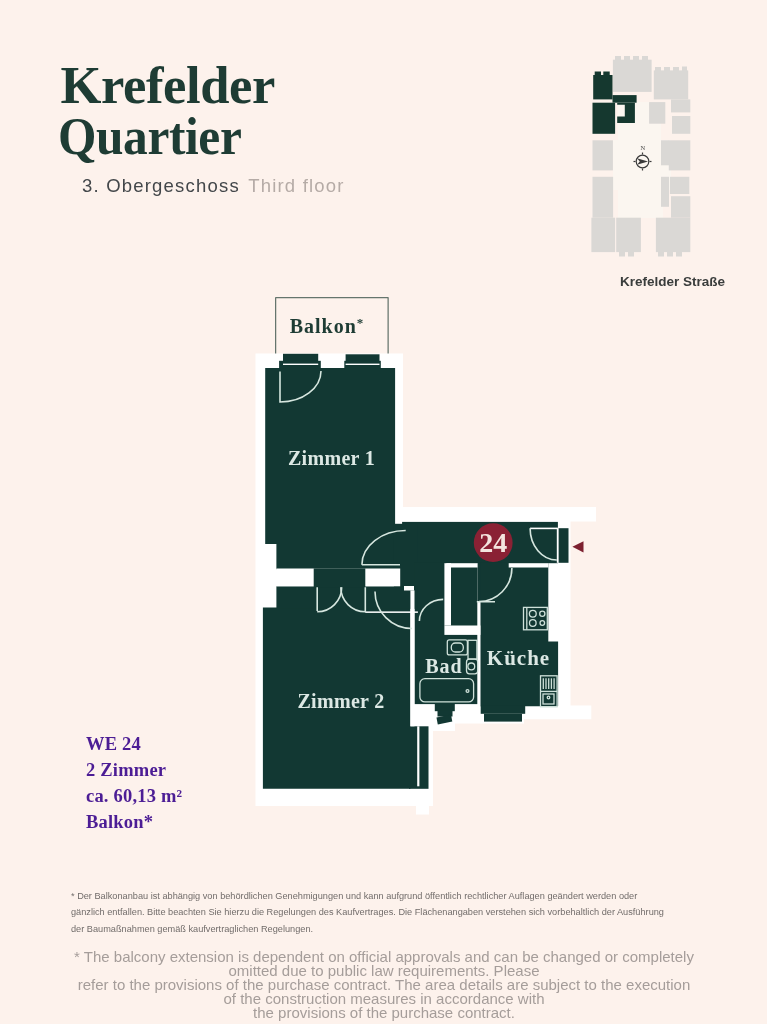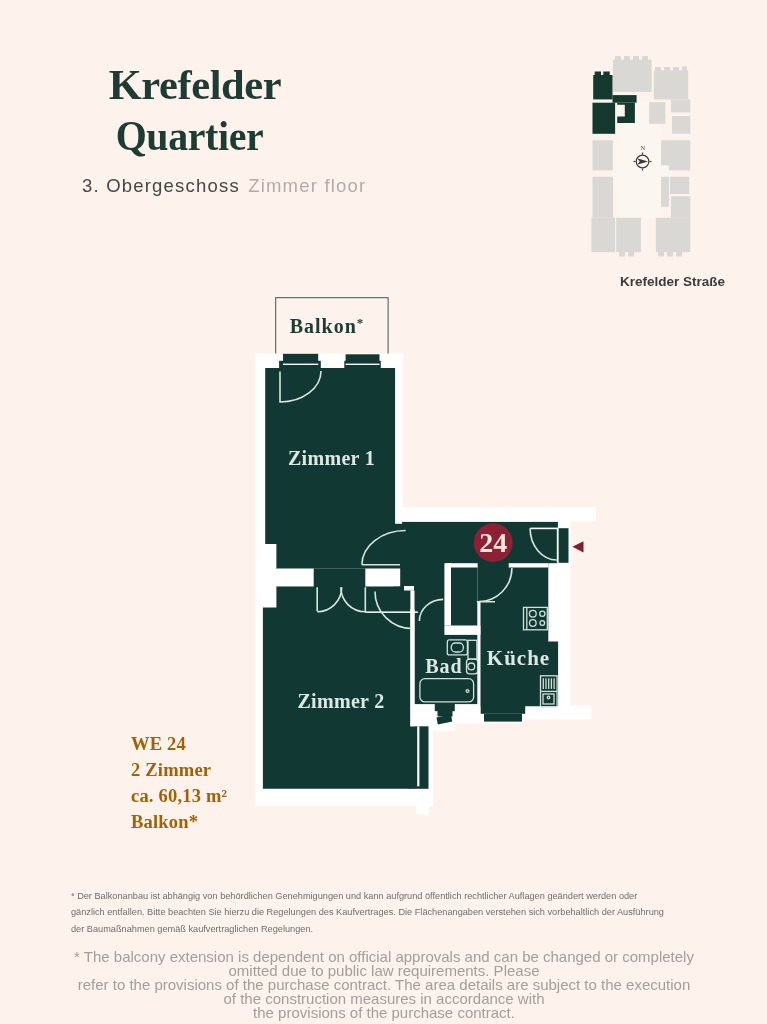--- a/index.html
+++ b/index.html
@@ -4,32 +4,32 @@
 <style>
   html,body{margin:0;padding:0;} *{-webkit-font-smoothing:antialiased;}
   #page{position:relative;width:767px;height:1024px;background:#fdf2ec;overflow:hidden;
         font-family:"Liberation Sans",sans-serif;}
   .abs{position:absolute;}
 </style>
 </head>
 <body>
 <div id="page">
 
-  <div class="abs" id="title" style="left:62px;top:60px;width:266px;text-align:center;
+  <div class="abs" id="title" style="left:62px;top:60px;width:266px;text-align:left;
        font-family:'Liberation Serif',serif;font-weight:bold;color:#1e3c34;
-       font-size:42px;line-height:51px;letter-spacing:-0.4px;">
+       font-size:52px;line-height:51px;letter-spacing:-0.4px;">
     <div id="t1" style="transform:scaleX(1.012);">Krefelder</div>
     <div id="t2" style="transform:scaleX(0.95);margin-left:-11px;">Quartier</div>
   </div>
 
   <div class="abs" style="left:82px;top:175px;font-size:18.5px;letter-spacing:1.2px;color:#43474a;">3. Obergeschoss
-    <span style="color:#b5aba6;margin-left:2px;">Zimmer floor</span></div>
+    <span style="color:#b5aba6;margin-left:2px;">Third floor</span></div>
 
   <div class="abs" style="left:86px;top:732px;font-family:'Liberation Serif',serif;
-       font-weight:bold;color:#a16207;font-size:18.5px;line-height:25.9px;letter-spacing:0.2px;margin-left:45px;">
+       font-weight:bold;color:#4c1d95;font-size:18.5px;line-height:25.9px;letter-spacing:0.2px;">
     WE 24<br>2 Zimmer<br>ca. 60,13 m²<br>Balkon*</div>
 
   <div class="abs" style="left:560px;top:274px;width:165px;text-align:right;font-size:13.5px;
        font-weight:bold;color:#3a3d3c;">Krefelder Straße</div>
 
   <div class="abs" style="left:71px;top:888px;width:620px;text-align:left;font-size:9.2px;
        line-height:16.4px;color:#716c6a;">* Der Balkonanbau ist abhängig von behördlichen Genehmigungen und kann aufgrund öffentlich rechtlicher Auflagen geändert werden oder<br>gänzlich entfallen. Bitte beachten Sie hierzu die Regelungen des Kaufvertrages. Die Flächenangaben verstehen sich vorbehaltlich der Ausführung<br>der Baumaßnahmen gemäß kaufvertraglichen Regelungen.</div>
 
   <div class="abs" style="left:74px;top:950px;width:620px;text-align:center;font-size:15px;
        line-height:13.9px;color:#a59d9a;">* The balcony extension is dependent on official approvals and can be changed or completely omitted due to public law requirements. Please<br>refer to the provisions of the purchase contract. The area details are subject to the execution of the construction measures in accordance with<br>the provisions of the purchase contract.</div>

